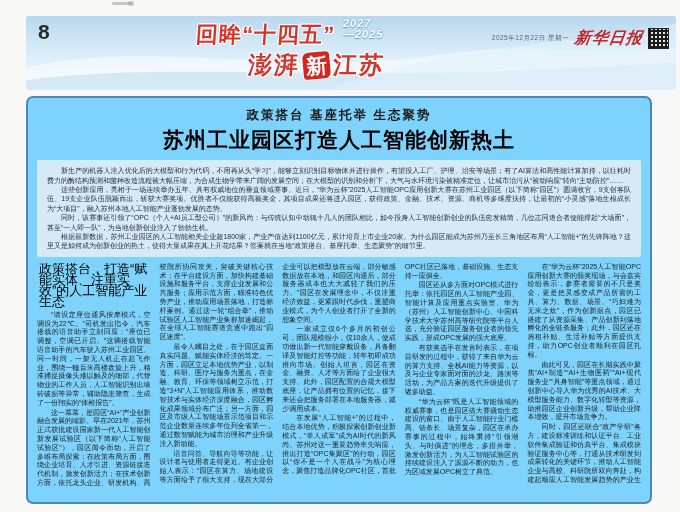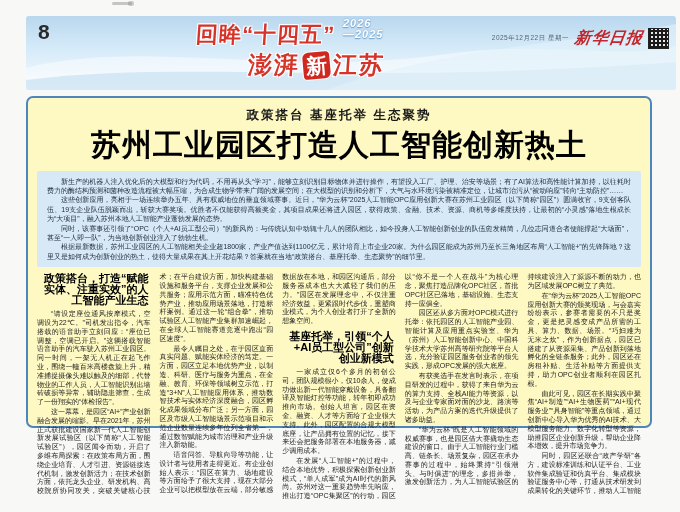--- a/index.html
+++ b/index.html
@@ -59,69 +59,69 @@
   .qr{
     width:19px;height:19px;flex:0 0 auto;
     background:
       repeating-linear-gradient(0deg,#1b1b1b 0 2px,transparent 2px 4px),
       repeating-linear-gradient(90deg,#1b1b1b 0 2px,#e8e8e8 2px 4px);
     outline:1px solid #222;
   }
 
   
   .article-frame{
-    position:absolute;left:26px;top:96px;width:626px;height:332px;
-    background:#fef9c3;border:2px solid #4d86bd;border-radius:7px;
+    position:absolute;left:26px;top:96px;width:626px;height:408px;
+    background:#7dd3fc;border:2px solid #4d86bd;border-radius:7px;
     box-sizing:border-box;padding:6px 9px 6px 9px;
   }
   .kicker{
     text-align:center;font-size:12.5px;font-weight:bold;color:#1b1b1b;
     letter-spacing:2px;margin-top:3px;
   }
   .headline{
     margin:4px 0 8px 0;text-align:center;
-    font-size:30px;font-weight:900;color:#000;letter-spacing:1px;
+    font-size:21px;font-weight:900;color:#000;letter-spacing:1px;
     font-family:"Liberation Serif","DejaVu Serif",serif;line-height:1.15;
   }
   .intro{
     background:#d7e8f6;border-radius:2px;
     padding:6px 10px 6px 10px;min-height:80px;box-sizing:border-box;
     font-size:7px;line-height:9.4px;color:#1d2a3c;text-align:justify;
   }
   .intro p{margin:0;text-indent:2em;}
   .body-cols{
     margin-top:6px;height:229px;overflow:hidden;
     column-count:5;column-gap:9px;column-fill:auto;
     font-size:7px;line-height:8.8px;color:#222;text-align:justify;
   }
   .body-cols p{margin:0 0 1px 0;text-indent:2em;}
   .section-heading{
-    font-size:11px;line-height:11px;font-weight:bold;color:#000;
-    margin:5px 2px 4px 2px;text-align:right;break-inside:avoid;
+    font-size:13px;line-height:11px;font-weight:normal;color:#000;
+    margin:5px 2px 4px 2px;text-align:left;break-inside:avoid;
   }
   .section-heading.first{margin-top:0;}
 </style>
 </head>
 <body>
 
 <div class="scan-smudge"></div>
 <div class="scan-smudge2"></div>
 
 <header class="banner">
   <svg class="waves" viewBox="0 0 650 74" preserveAspectRatio="none">
     <path d="M0,52 C120,22 260,62 420,38 C520,24 600,44 650,30 L650,74 L0,74 Z" fill="#ffffff" opacity="0.45"></path>
     <path d="M0,64 C160,44 330,70 650,46 L650,74 L0,74 Z" fill="#cde4f4" opacity="0.8"></path>
     <path d="M300,74 C420,30 560,26 650,8 L650,74 Z" fill="#e3f1fa" opacity="0.6"></path>
   </svg>
   <div class="page-num">8</div>
   <div class="banner-title">
     <div class="bt-row1">
       <span class="bt-huimou">回眸“十四五”</span>
       <span class="bt-years">
-        <span>2026</span>
+        <span>2027</span>
         <span>—2025</span>
       </span>
     </div>
     <div class="bt-row2">
       <span class="bt-pengpai">澎湃</span>
       <span class="bt-stamp">新</span>
       <span class="bt-jiangsu">江苏</span>
     </div>
   </div>
   <div class="masthead-area">
@@ -139,21 +139,20 @@
       <p>这些创新应用，亮相于一场连续举办五年、具有权威地位的垂直领域赛事。近日，“华为云杯”2025人工智能OPC应用创新大赛在苏州工业园区（以下简称“园区”）圆满收官，9支创客队伍、19支企业队伍脱颖而出，斩获大赛奖项。优胜者不仅能获得高额奖金，其项目成果还将进入园区，获得政策、金融、技术、资源、商机等多维度扶持，让最初的“小灵感”落地生根成长为“大项目”，融入苏州本地人工智能产业蓬勃发展的态势。</p>
       <p>同时，该赛事还引领了“OPC（个人+AI员工型公司）”的新风尚：与传统认知中动辄十几人的团队相比，如今投身人工智能创新创业的队伍愈发精简，几位志同道合者便能撑起“大场面”，甚至“一人即一队”，为当地创新创业注入了勃勃生机。</p>
       <p>根据最新数据，苏州工业园区的人工智能相关企业超1800家，产业产值达到1100亿元，累计培育上市企业20家。为什么园区能成为苏州乃至长三角地区布局“人工智能+”的先锋阵地？这里又是如何成为创新创业的热土，使得大量成果在其上开花结果？答案就在当地“政策搭台、基座托举、生态聚势”的细节里。</p>
     </div>
   <div class="body-cols" id="body-cols">
       <h3 class="section-heading first">政策搭台，打造“赋能实体、注重实效”的人工智能产业生态</h3>
       <p>“请设定座位通风按摩模式，空调设为22℃。”司机发出指令，汽车搭载的语音助手立刻回应：“座位已调整，空调已开启。”这辆搭载智能语音助手的汽车驶入苏州工业园区。同一时间，一架无人机正在起飞作业，围绕一幢百米高楼盘旋上升，精准捕捉摄像头难以触及的细部，代替物业的工作人员，人工智能识别出墙砖破损等异常，辅助隐患筛查，生成了一份翔实的“体检报告”。</p>
       <p>这一幕幕，是园区“AI+”产业创新融合发展的缩影。早在2021年，苏州正式获批建设国家新一代人工智能创新发展试验区（以下简称“人工智能试验区”），园区闻令而动，开启了多维布局探索：在政策布局方面，围绕企业培育、人才引进、资源链接迭代机制，激发创新活力；在技术创新方面，依托龙头企业、研发机构、高校院所协同攻关，突破关键核心技术；在平台建设方面，加快构建基础设施和服务平台，支撑企业发展和公共服务；应用示范方面，瞄准特色优势产业，推动应用场景落地，打造标杆案例。通过这一轮“组合拳”，推动试验区人工智能产业集群加速崛起，在全球人工智能赛道竞逐中跑出“园区速度”。</p>
       <p>最令人瞩目之处，在于园区直面真实问题、赋能实体经济的笃定。一方面，园区立足本地优势产业，以制造、科研、医疗与服务为重点，在金融、教育、环保等领域树立示范，打造“3+N”人工智能应用体系，推动数智技术与实体经济深度融合，园区孵化成果领域分布广泛；另一方面，园区及市级人工智能场景示范项目和示范企业数量连续多年位列全省第一，通过数智赋能为城市治理和产业升级注入新动能。</p>
       <p>语音问答、导航向导等功能，让设计者与使用者走得更近。有企业创始人表示：“园区在算力、场地建设等方面给予了很大支持，现在大部分企业可以把模型放在云端，部分敏感数据放在本地，和园区沟通后，部分服务器成本也大大减轻了我们的压力。”园区在发展理念中，不仅注重经济效益，更紧跟时代步伐，重塑商业模式，为个人创业者打开了全新的想象空间。</p>
-      <h3 class="section-heading">基座托举，引领“个人+AI员工型公司”创新创业新模式</h3>
       <p>一家成立仅6个多月的初创公司，团队规模很小，仅10余人，便成功做出新一代智能穿戴设备，具备翻译及智能灯控等功能，转年初即成功推向市场。创始人坦言，园区在资金、融资、人才等方面给了企业很大支持。此外，园区配置的合规大模型底座，让产品拥有位置的记忆，接下来还会把服务部署在本地服务器，减少调用成本。</p>
       <p>在发展“人工智能+”的过程中，结合本地优势，积极探索创新创业新模式，“单人成军”成为AI时代的新风尚。苏州对这一重要趋势率先响应，推出打造“OPC集聚区”的行动，园区以“你不是一个人在战斗”为核心理念，聚焦打造品牌化OPC社区，首批OPC社区已落地，基础设施、生态支持一应俱全。</p>
       <p>园区还从多方面对OPC模式进行托举：依托园区的人工智能产业园、智能计算及应用重点实验室、华为（苏州）人工智能创新中心、中国科学技术大学苏州高等研究院等平台人选，充分验证园区服务创业者的领先实践，形成OPC发展的强大底座。</p>
       <p>有获奖选手在发言时表示，在项目研发的过程中，获得了来自华为云的算力支持、全栈AI能力等资源，以及与企业专家面对面的沙龙、路演等活动，为产品方案的迭代升级提供了诸多助益。</p>
       <p>“华为云杯”既是人工智能领域的权威赛事，也是园区借大赛撬动生态建设的窗口。由于人工智能行业门槛高、链条长、场景复杂，园区在承办赛事的过程中，始终秉持“引领潮头、与时俱进”的理念，多措并举，激发创新活力，为人工智能试验区的持续建设注入了源源不断的动力，也为区域发展OPC树立了典范。</p>
       <p>在“华为云杯”2025人工智能OPC应用创新大赛的颁奖现场，与会嘉宾纷纷表示，参赛者需要的不只是奖金，更是把灵感变成产品所需的工具、算力、数据、场景。“巧妇难为无米之炊”，作为创新据点，园区已搭建了从资源采集、产品创新到落地孵化的全链条服务；此外，园区还在房租补贴、生活补贴等方面提供支持，助力OPC创业者顺利在园区扎根。</p>
       <p>由此可见，园区在长期实践中聚焦“AI+制造”“AI+生物医药”“AI+现代服务业”“具身智能”等重点领域，通过创新中心导入华为优秀的AI技术、大模型服务能力、数字化转型等资源，助推园区企业创新升级，帮助企业降本增效，提升市场竞争力。</p>
       <p>同时，园区还联合“政产学研”各方，建设标准训练和认证平台、工业软件集成验证和仿真平台、集成模块验证服务中心等，打通从技术研发到成果转化的关键环节，推动人工智能企业与高校、科研院所双向奔赴，构建起顺应人工智能发展趋势的产业生态，同时形成了既有OPC“单人成军”，又有中小企业“勇闯蓝海”，还有大型企业“打造标杆”的创新创业热土。</p>
     </div>
 </main>

